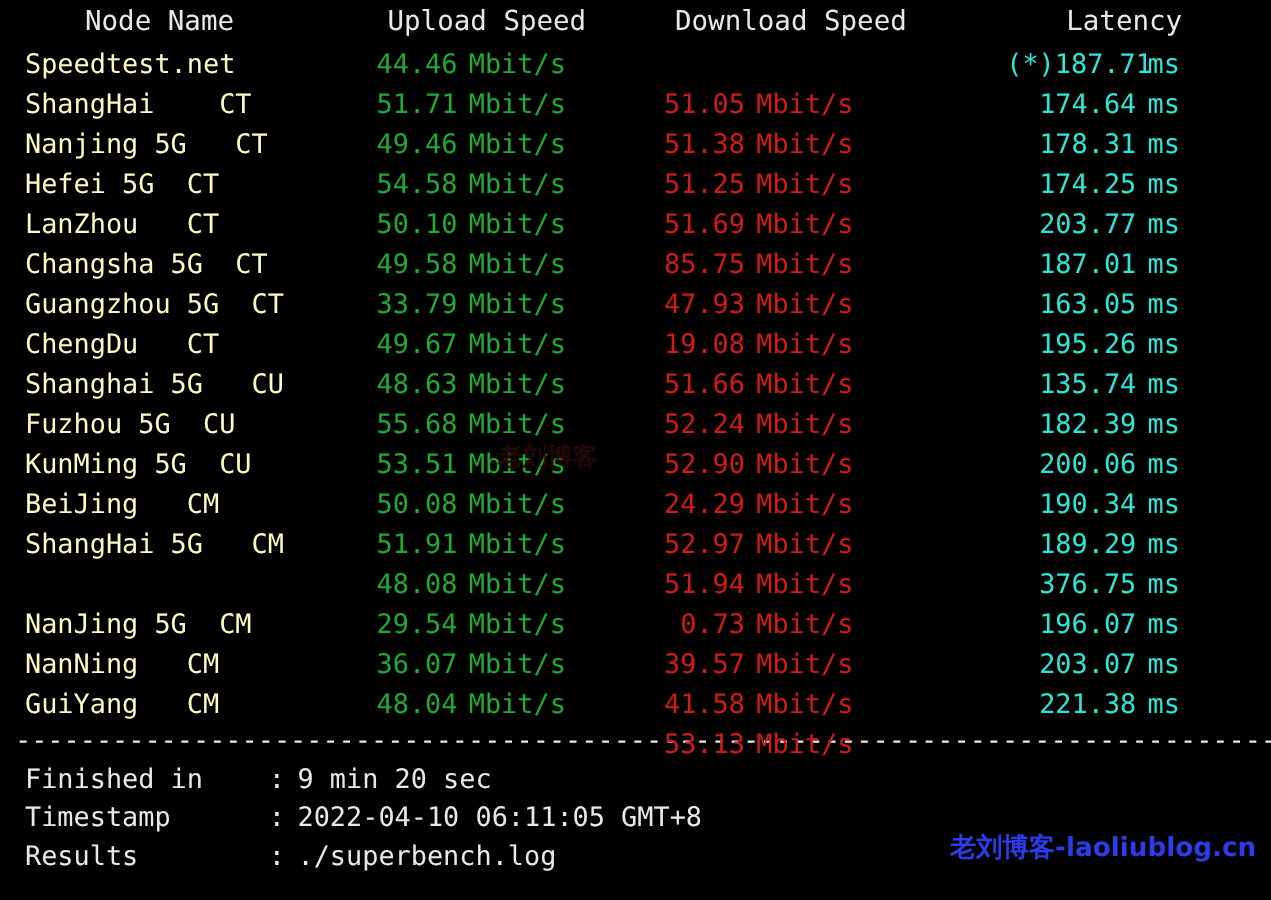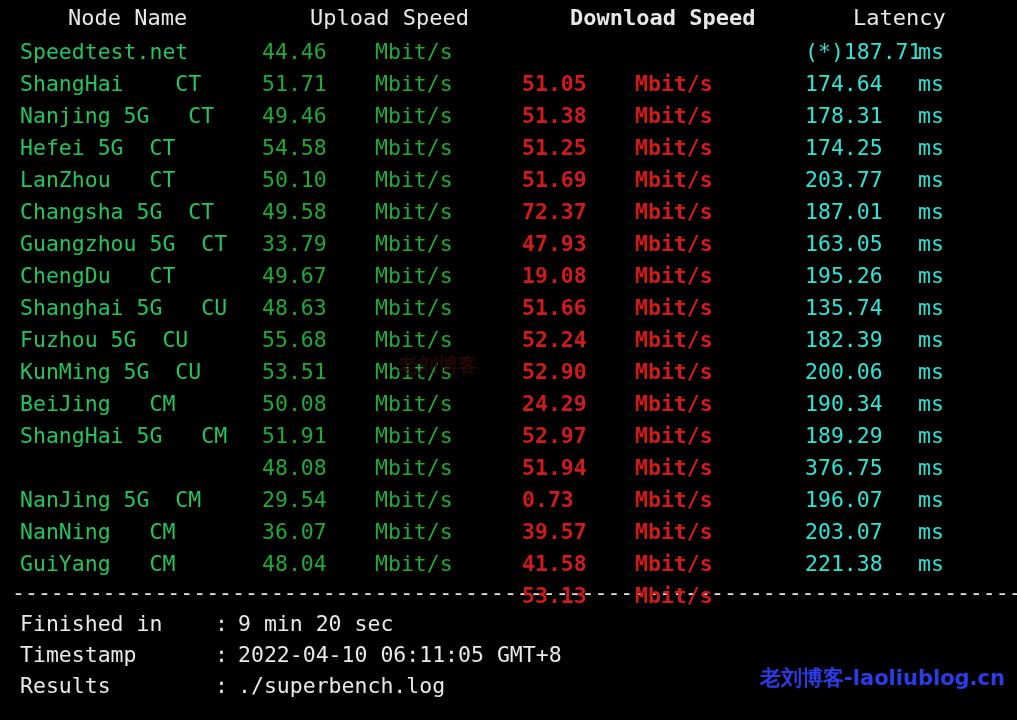--- a/index.html
+++ b/index.html
@@ -33,34 +33,34 @@
   }
 
   
   .col {
     position: absolute;
     top: 0;
     white-space: pre;
   }
   .c-node     { left: 20px; }
   .c-upload   { left: 262px;  width: 238px; }
-  .c-download { left: 522px;  width: 250px; font-weight: bold; }
+  .c-download { left: 492px;  width: 250px; }
   .c-latency  { left: 805px;  width: 205px; }
 
   
   .num {
     display: inline-block;
     width: 104px;
-    text-align: left;
+    text-align: right;
   }
   .unit { padding-left: 9px; }
 
   
   .hdr      { color: #e8e8e8; }
-  .node     { color: #22c55e; }
+  .node     { color: #fef9c3; }
   .up       { color: #1faa36; }
   .down     { color: #d11a1a; margin-top: 32px; }
   .lat      { color: #2ee6d6; }
 
   
   #header-row { height: 36px; line-height: 36px; margin-left: 48px; }
   #header-row .col { font-size: 22px; }
 
   .sep {
     color: #e8e8e8;
@@ -121,21 +121,21 @@
     <span class="col c-upload">Upload Speed</span>
     <span class="col c-download">Download Speed</span>
     <span class="col c-latency">Latency</span>
   </div>
 
   <div id="rows">
       <div class="line"><span class="col c-node node">Speedtest.net</span><span class="col c-upload up"><span class="num">44.46</span><span class="unit">Mbit/s</span></span><span class="col c-download down"><span class="num">51.05</span><span class="unit">Mbit/s</span></span><span class="col c-latency lat"><span class="num">(*)187.71</span><span class="unit">ms</span></span></div>
       <div class="line"><span class="col c-node node">ShangHai    CT</span><span class="col c-upload up"><span class="num">51.71</span><span class="unit">Mbit/s</span></span><span class="col c-download down"><span class="num">51.38</span><span class="unit">Mbit/s</span></span><span class="col c-latency lat"><span class="num">174.64</span><span class="unit">ms</span></span></div>
       <div class="line"><span class="col c-node node">Nanjing 5G   CT</span><span class="col c-upload up"><span class="num">49.46</span><span class="unit">Mbit/s</span></span><span class="col c-download down"><span class="num">51.25</span><span class="unit">Mbit/s</span></span><span class="col c-latency lat"><span class="num">178.31</span><span class="unit">ms</span></span></div>
       <div class="line"><span class="col c-node node">Hefei 5G  CT</span><span class="col c-upload up"><span class="num">54.58</span><span class="unit">Mbit/s</span></span><span class="col c-download down"><span class="num">51.69</span><span class="unit">Mbit/s</span></span><span class="col c-latency lat"><span class="num">174.25</span><span class="unit">ms</span></span></div>
-      <div class="line"><span class="col c-node node">LanZhou   CT</span><span class="col c-upload up"><span class="num">50.10</span><span class="unit">Mbit/s</span></span><span class="col c-download down"><span class="num">72.37</span><span class="unit">Mbit/s</span></span><span class="col c-latency lat"><span class="num">203.77</span><span class="unit">ms</span></span></div>
+      <div class="line"><span class="col c-node node">LanZhou   CT</span><span class="col c-upload up"><span class="num">50.10</span><span class="unit">Mbit/s</span></span><span class="col c-download down"><span class="num">85.75</span><span class="unit">Mbit/s</span></span><span class="col c-latency lat"><span class="num">203.77</span><span class="unit">ms</span></span></div>
       <div class="line"><span class="col c-node node">Changsha 5G  CT</span><span class="col c-upload up"><span class="num">49.58</span><span class="unit">Mbit/s</span></span><span class="col c-download down"><span class="num">47.93</span><span class="unit">Mbit/s</span></span><span class="col c-latency lat"><span class="num">187.01</span><span class="unit">ms</span></span></div>
       <div class="line"><span class="col c-node node">Guangzhou 5G  CT</span><span class="col c-upload up"><span class="num">33.79</span><span class="unit">Mbit/s</span></span><span class="col c-download down"><span class="num">19.08</span><span class="unit">Mbit/s</span></span><span class="col c-latency lat"><span class="num">163.05</span><span class="unit">ms</span></span></div>
       <div class="line"><span class="col c-node node">ChengDu   CT</span><span class="col c-upload up"><span class="num">49.67</span><span class="unit">Mbit/s</span></span><span class="col c-download down"><span class="num">51.66</span><span class="unit">Mbit/s</span></span><span class="col c-latency lat"><span class="num">195.26</span><span class="unit">ms</span></span></div>
       <div class="line"><span class="col c-node node">Shanghai 5G   CU</span><span class="col c-upload up"><span class="num">48.63</span><span class="unit">Mbit/s</span></span><span class="col c-download down"><span class="num">52.24</span><span class="unit">Mbit/s</span></span><span class="col c-latency lat"><span class="num">135.74</span><span class="unit">ms</span></span></div>
       <div class="line"><span class="col c-node node">Fuzhou 5G  CU</span><span class="col c-upload up"><span class="num">55.68</span><span class="unit">Mbit/s</span></span><span class="col c-download down"><span class="num">52.90</span><span class="unit">Mbit/s</span></span><span class="col c-latency lat"><span class="num">182.39</span><span class="unit">ms</span></span></div>
       <div class="line"><span class="col c-node node">KunMing 5G  CU</span><span class="col c-upload up"><span class="num">53.51</span><span class="unit">Mbit/s</span></span><span class="col c-download down"><span class="num">24.29</span><span class="unit">Mbit/s</span></span><span class="col c-latency lat"><span class="num">200.06</span><span class="unit">ms</span></span></div>
       <div class="line"><span class="col c-node node">BeiJing   CM</span><span class="col c-upload up"><span class="num">50.08</span><span class="unit">Mbit/s</span></span><span class="col c-download down"><span class="num">52.97</span><span class="unit">Mbit/s</span></span><span class="col c-latency lat"><span class="num">190.34</span><span class="unit">ms</span></span></div>
       <div class="line"><span class="col c-node node">ShangHai 5G   CM</span><span class="col c-upload up"><span class="num">51.91</span><span class="unit">Mbit/s</span></span><span class="col c-download down"><span class="num">51.94</span><span class="unit">Mbit/s</span></span><span class="col c-latency lat"><span class="num">189.29</span><span class="unit">ms</span></span></div>
       <div class="line"><span class="col c-upload up"><span class="num">48.08</span><span class="unit">Mbit/s</span></span><span class="col c-download down"><span class="num">0.73</span><span class="unit">Mbit/s</span></span><span class="col c-latency lat"><span class="num">376.75</span><span class="unit">ms</span></span></div>
       <div class="line"><span class="col c-node node">NanJing 5G  CM</span><span class="col c-upload up"><span class="num">29.54</span><span class="unit">Mbit/s</span></span><span class="col c-download down"><span class="num">39.57</span><span class="unit">Mbit/s</span></span><span class="col c-latency lat"><span class="num">196.07</span><span class="unit">ms</span></span></div>

